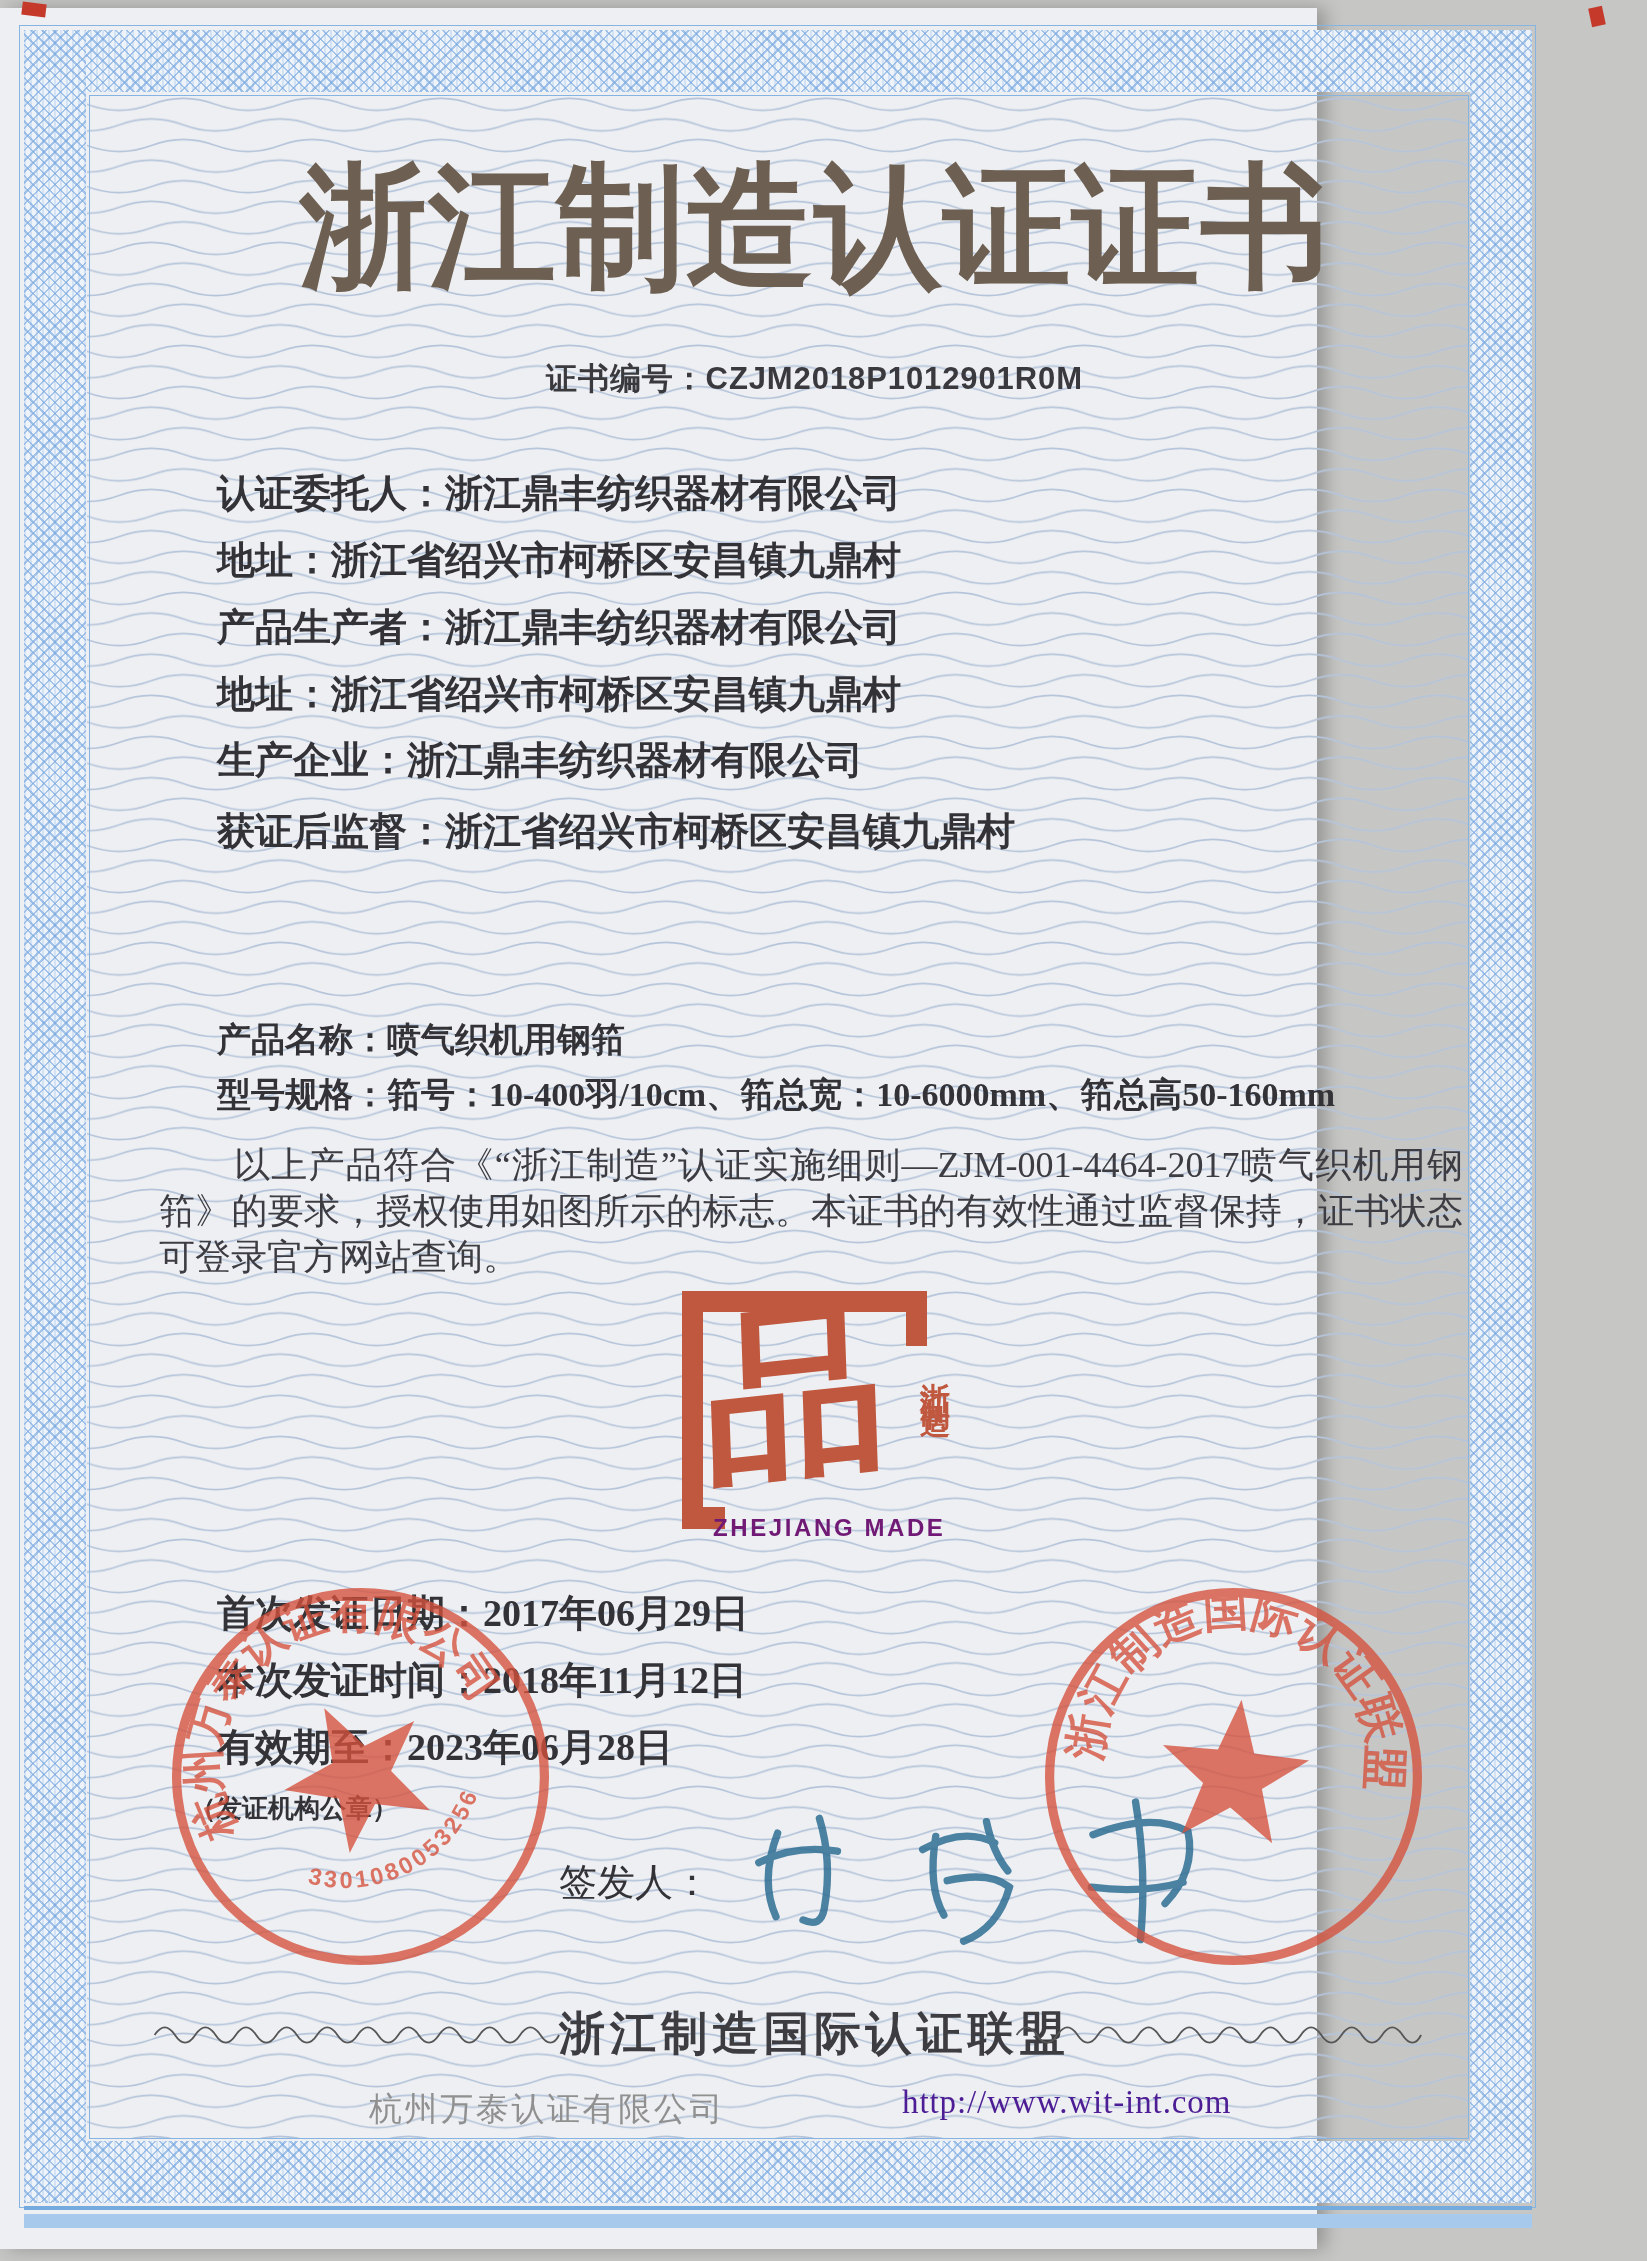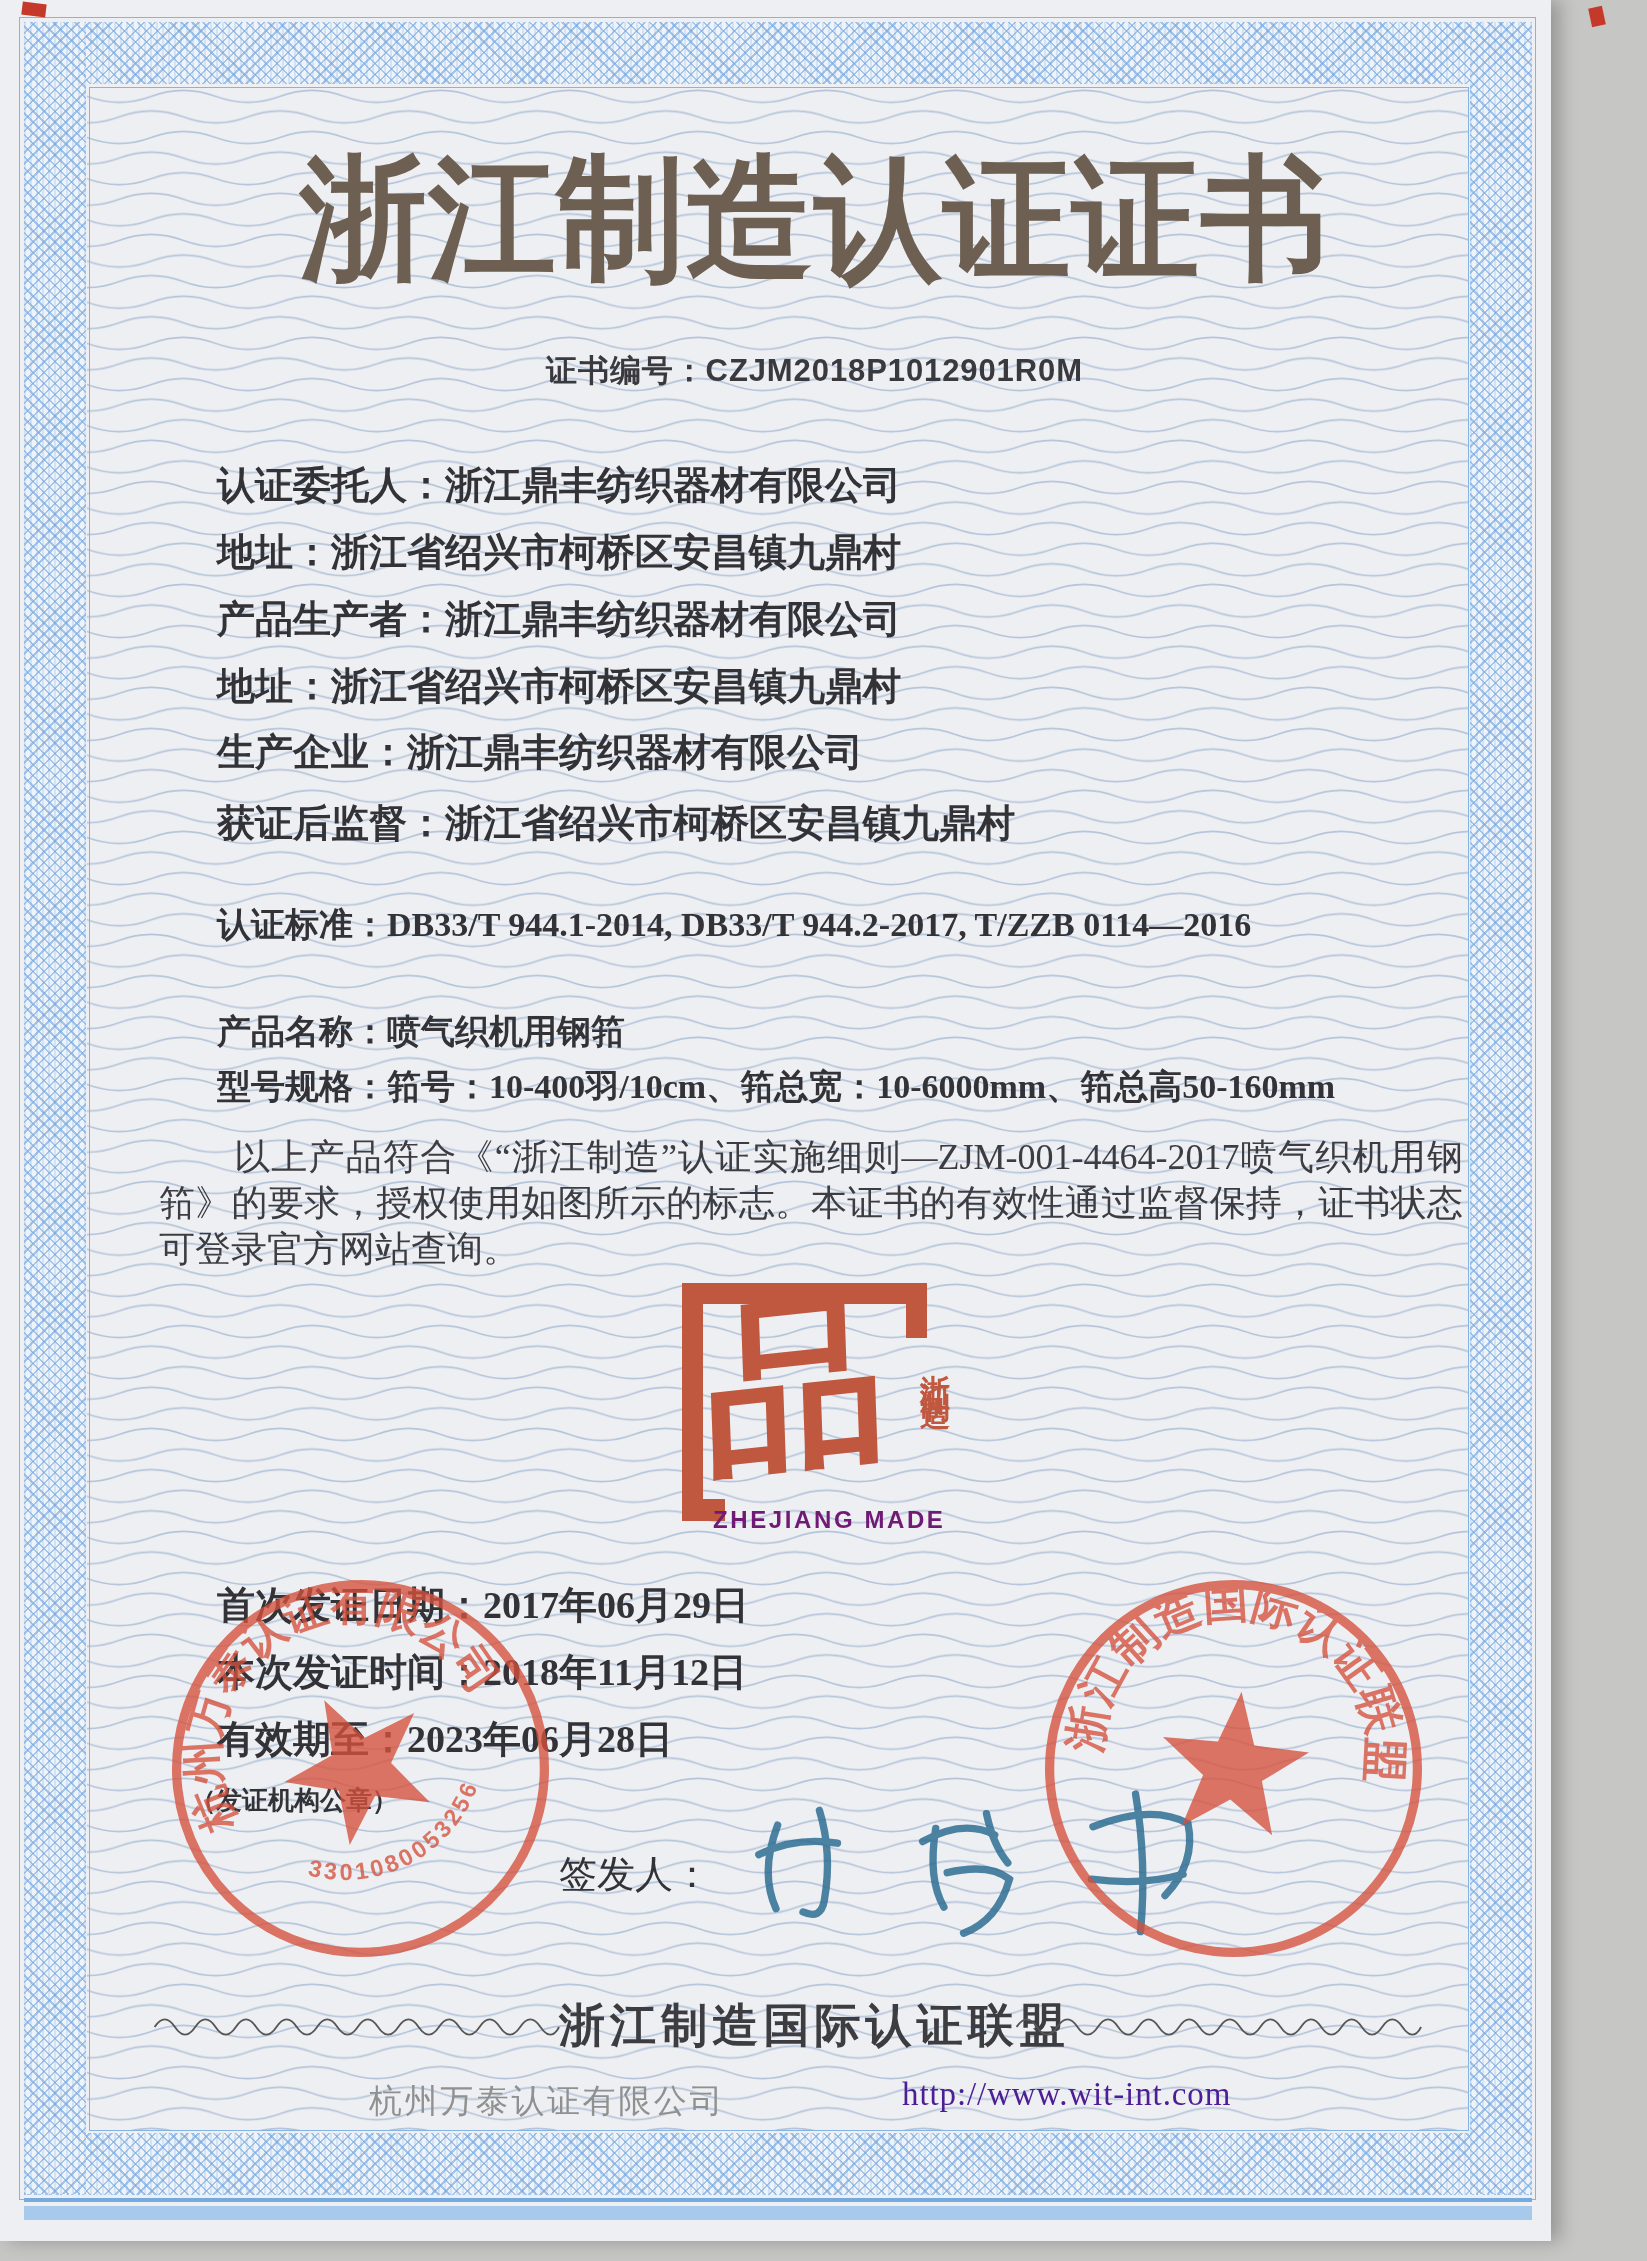--- a/index.html
+++ b/index.html
@@ -1,18 +1,18 @@
 <!DOCTYPE html>
 <html style="font-size:13.7px"><head>
 <meta charset="utf-8">
 <style>
   html,body{margin:0;padding:0}
   body{width:1647px;height:2261px;position:relative;overflow:hidden;
        background:#c6c7c5;font-family:"Liberation Serif",serif}
-  .paper{position:absolute;left:0;top:0;width:1551px;height:2241px;
+  .paper{position:absolute;left:0;top:8px;width:1317px;height:2241px;
          background:#edeff2;box-shadow:8.6px 0 17px rgba(0,0,0,.25)}
   .waves{position:absolute;left:87px;top:86px;z-index:0}
   .lace{position:absolute;z-index:1;background-color:#edf3f9;
         background-image:
           repeating-linear-gradient(45deg,rgba(118,166,222,.62) 0 1.7px,transparent 1.7px 7.7px),
           repeating-linear-gradient(-45deg,rgba(118,166,222,.62) 0 1.7px,transparent 1.7px 7.7px),
           repeating-linear-gradient(90deg,rgba(150,190,235,.30) 0 1.7px,transparent 1.7px 6px)}
   #lace-top{left:24px;top:22px;width:1508px;height:62px}
   #lace-bottom{left:24px;top:2133px;width:1508px;height:62px}
   #lace-left{left:24px;top:22px;width:62px;height:2172px}
@@ -101,23 +101,20 @@
   <div class="txt f-row" style="top:661px">
     <span>地址：</span><span>浙江省绍兴市柯桥区安昌镇九鼎村</span>
   </div>
   <div class="txt f-row" style="top:727px">
     <span>生产企业：</span><span>浙江鼎丰纺织器材有限公司</span>
   </div>
   <div class="txt f-row" style="top:798px">
     <span>获证后监督：</span><span>浙江省绍兴市柯桥区安昌镇九鼎村</span>
   </div>
 
-  <div class="txt s-row" style="top:902px">
-    <span>认证标准：</span><span>DB33/T 944.1-2014, DB33/T 944.2-2017, T/ZZB 0114—2016</span>
-  </div>
   <div class="txt s-row" style="top:1009px">
     <span>产品名称：</span><span>喷气织机用钢筘</span>
   </div>
   <div class="txt s-row" style="top:1064px">
     <span>型号规格：</span><span>筘号：10-400羽/10cm、筘总宽：10-6000mm、筘总高50-160mm</span>
   </div>
 
   <div class="txt statement">以上产品符合《“浙江制造”认证实施细则—ZJM-001-4464-2017喷气织机用钢筘》的要求，授权使用如图所示的标志。本证书的有效性通过监督保持，证书状态可登录官方网站查询。</div>
 
   <div class="logo">

